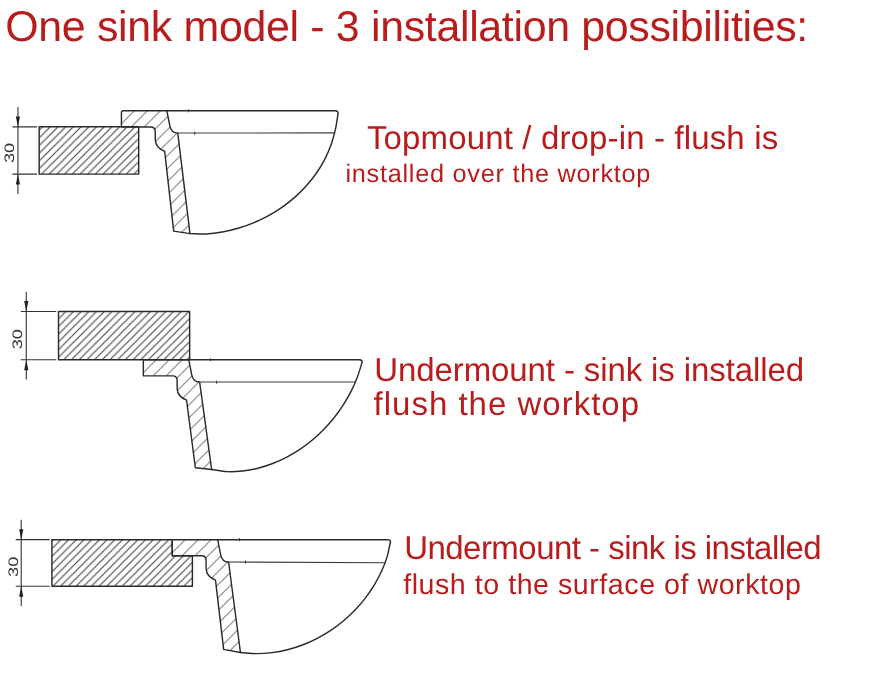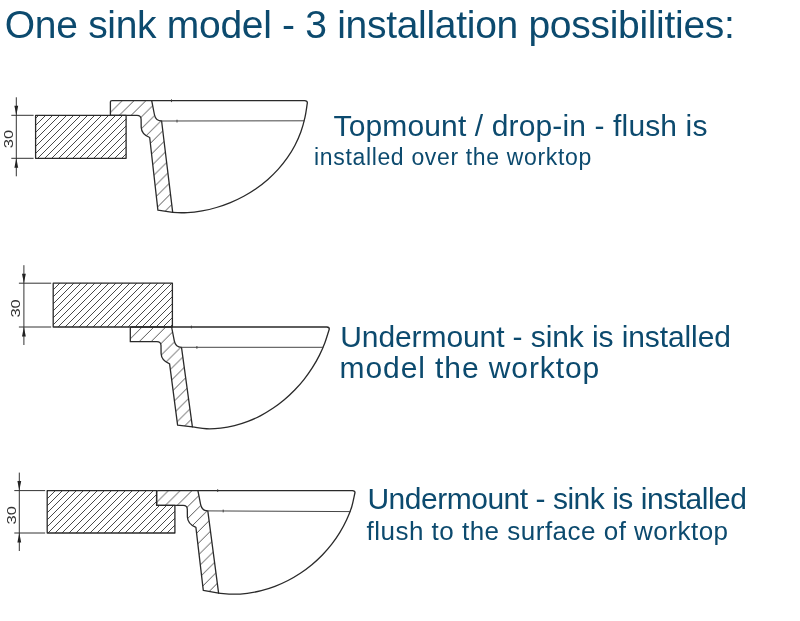--- a/index.html
+++ b/index.html
@@ -1,18 +1,18 @@
 <!DOCTYPE html>
 <html><head>
 <meta charset="utf-8">
 <style>
 html,body{margin:0;padding:0;background:#fff;}
 #page{position:relative;width:800px;height:621px;overflow:hidden;background:#fff;
   font-family:"Liberation Sans",sans-serif;}
-.t{position:absolute;color:#0c4a6e;white-space:nowrap;}
+.t{position:absolute;color:#b91c1c;white-space:nowrap;}
 .ln{stroke:#2a2a2a;stroke-width:1.3;stroke-linejoin:round;stroke-linecap:round;}
 .ln2{stroke:#3c3c3c;stroke-width:0.95;stroke-linecap:round;}
 .dim{stroke:#333;stroke-width:1;fill:none;stroke-linecap:butt;}
 .dimf{fill:#222;stroke:none;}
 .tick{stroke:#3a3a3a;stroke-width:0.9;fill:none;}
 .dimt{font-family:"Liberation Sans",sans-serif;font-size:12.5px;fill:#333;text-anchor:middle;dominant-baseline:middle;}
 </style>
 </head>
 <body>
 <div id="page">
@@ -58,16 +58,16 @@
 <path class="dim" d="M14.3,490.6 L45.2,490.6 M14.3,533.0 L45.2,533.0 M19.3,472.6 L19.3,551.0"></path>
 <path class="dimf" d="M19.3,490.6 L17.400000000000002,481.1 L21.2,481.1 Z"></path>
 <path class="dimf" d="M19.3,533.0 L17.400000000000002,542.5 L21.2,542.5 Z"></path>
 <text class="dimt" x="12.700000000000001" y="515.3" transform="rotate(-90 12.700000000000001 515.3)" textLength="18.4" lengthAdjust="spacingAndGlyphs">30</text>
 </g>
 </svg>
 <div class="t" style="left:4.8px;top:1.8px;font-size:39px;line-height:46.8px;letter-spacing:-0.3px;">One sink model - 3 installation possibilities:</div>
 <div class="t" style="left:333.6px;top:107.6px;font-size:30px;line-height:36.0px;letter-spacing:0.13px;">Topmount / drop-in - flush is</div>
     <div class="t" style="left:314px;top:139.0px;font-size:23px;line-height:36.0px;letter-spacing:0.66px;">installed over the worktop</div>
 <div class="t" style="left:340.3px;top:318.5px;font-size:30px;line-height:36.0px;letter-spacing:-0.1px;">Undermount - sink is installed</div>
-    <div class="t" style="left:339.6px;top:349.9px;font-size:30px;line-height:36.0px;letter-spacing:0.91px;">model the worktop</div>
+    <div class="t" style="left:339.6px;top:349.9px;font-size:30px;line-height:36.0px;letter-spacing:0.91px;">flush the worktop</div>
 <div class="t" style="left:367.4px;top:481.2px;font-size:30px;line-height:36.0px;letter-spacing:-0.48px;">Undermount - sink is installed</div>
     <div class="t" style="left:366.5px;top:512.6px;font-size:26px;line-height:36.0px;letter-spacing:0.49px;">flush to the surface of worktop</div>
 </div>
 
 </body></html>

